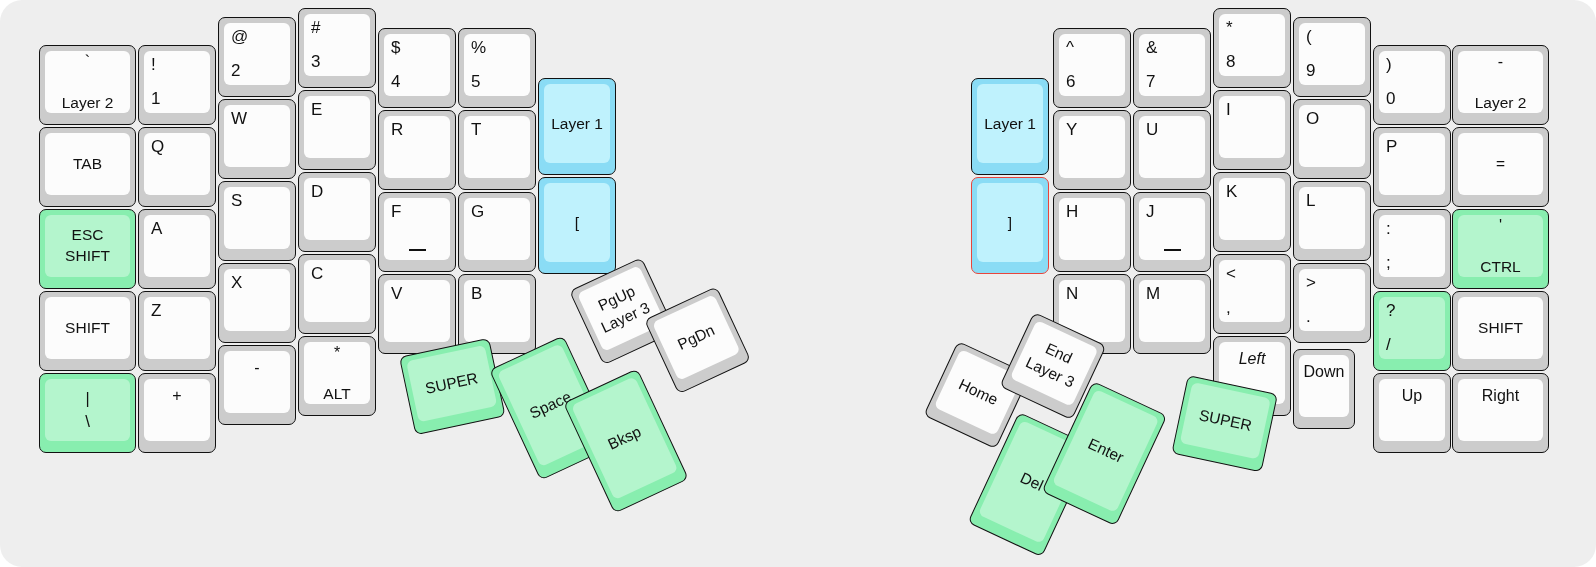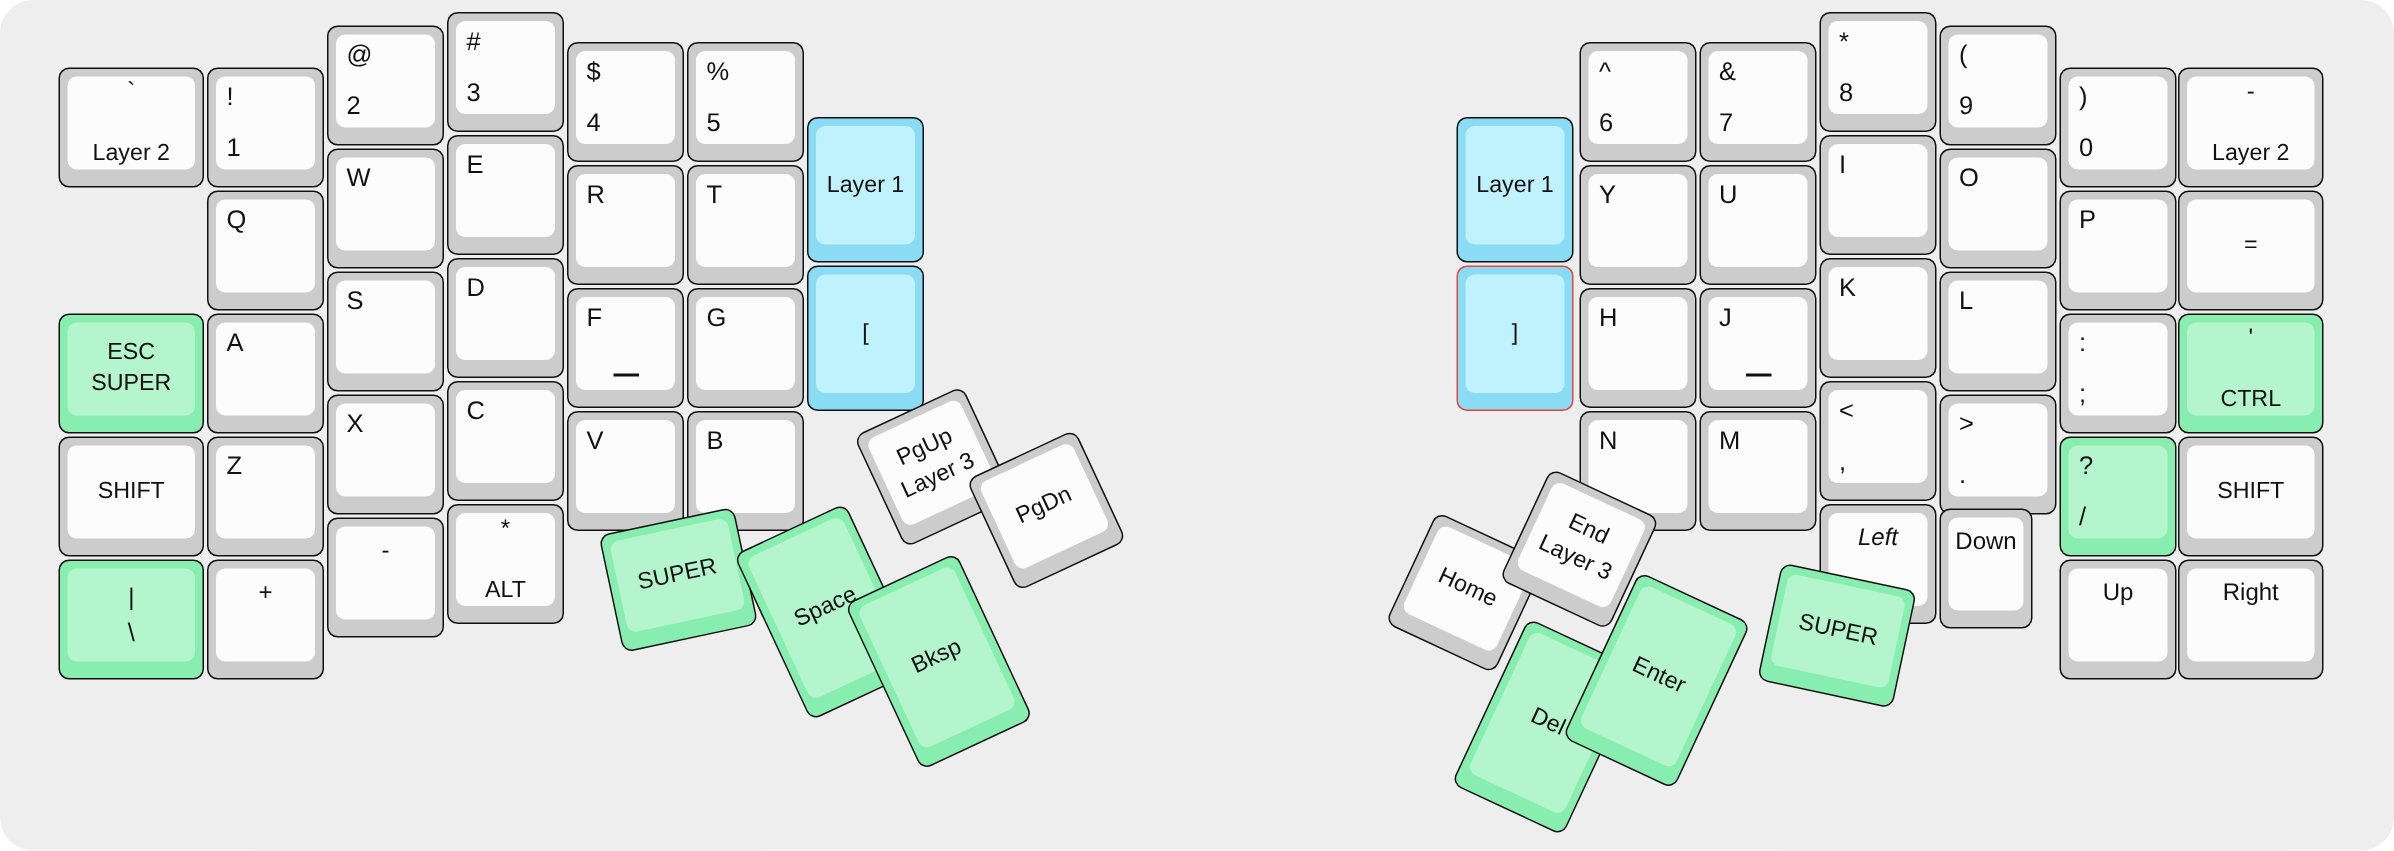--- a/index.html
+++ b/index.html
@@ -74,24 +74,29 @@
 </head>
 <body>
 
 <div id="kb-canvas" style="background: rgb(238, 238, 238);">
     <div class="key" style="left: 39px; top: 45px; width: 97px; height: 80px;">
       <span class="cap">
         <span class="lg tc" style="top: 3px;">`</span>
         <span class="lg cl">Layer 2</span>
       </span>
     </div>
+    <div class="key" style="left: 39px; top: 127px; width: 97px; height: 80px;">
+      <span class="cap">
+        <span class="lg ctr">TAB</span>
+      </span>
+    </div>
     <div class="key k-green" style="left: 39px; top: 209px; width: 97px; height: 80px;">
       <span class="cap">
         <span class="lg ctr2">ESC
-SUPER</span>
+SHIFT</span>
       </span>
     </div>
     <div class="key" style="left: 39px; top: 291px; width: 97px; height: 80px;">
       <span class="cap">
         <span class="lg ctr">SHIFT</span>
       </span>
     </div>
     <div class="key k-green" style="left: 39px; top: 373px; width: 97px; height: 80px;">
       <span class="cap">
         <span class="lg tc" style="top: 12px;">|</span>
@@ -325,21 +330,21 @@
       <span class="cap">
         <span class="lg tl">L</span>
       </span>
     </div>
     <div class="key" style="left: 1293px; top: 263px; width: 78px; height: 80px;">
       <span class="cap">
         <span class="lg tl">&gt;</span>
         <span class="lg bl">.</span>
       </span>
     </div>
-    <div class="key" style="left: 1293px; top: 339px; width: 62px; height: 80px;">
+    <div class="key" style="left: 1293px; top: 349px; width: 62px; height: 80px;">
       <span class="cap">
         <span class="lg tc" style="top: 9px;">Down</span>
       </span>
     </div>
     <div class="key" style="left: 1373px; top: 45px; width: 78px; height: 80px;">
       <span class="cap">
         <span class="lg tl">)</span>
         <span class="lg bl">0</span>
       </span>
     </div>

